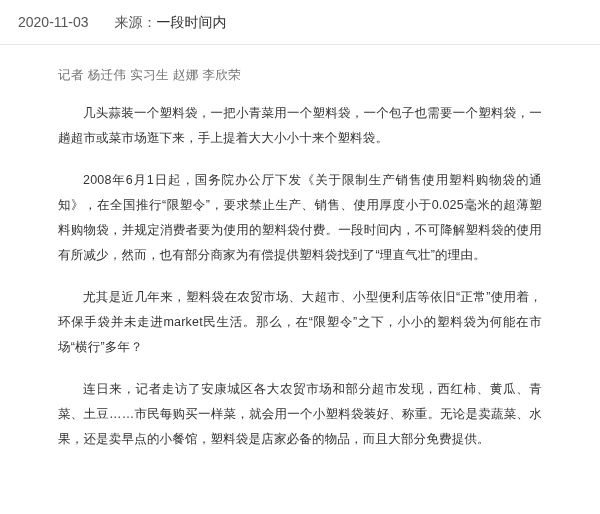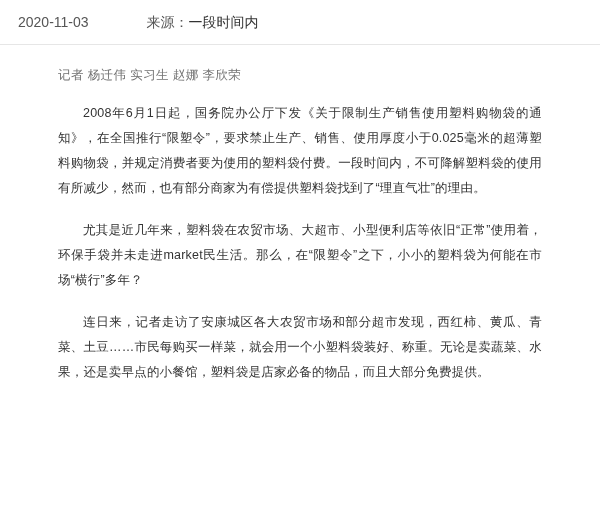--- a/index.html
+++ b/index.html
@@ -35,21 +35,20 @@
     padding: 14px 2px 0 18px;
     font-size: 14px;
     color: #555555;
   }
   .meta-date {
     color: #555555;
     margin-right: 26px;
   }
   .meta-source-label {
     color: #555555;
-    margin-left: 32px;
   }
   .meta-source-value {
     color: #333333;
   }
   .divider {
     margin: 12px 0 0 0;
     height: 1px;
     background: #e6e6e6;
     width: 100%;
   }
@@ -90,20 +89,21 @@
     <span class="meta-date">2020-11-03</span>
     <span class="meta-source-label">来源：</span>
     <span class="meta-source-value">一段时间内</span>
   </div>
 
   <div class="divider"></div>
 
   <div class="article">
     <div class="byline">记者 杨迁伟 实习生 赵娜 李欣荣</div>
 
+    <p class="body-para">几头蒜装一个塑料袋，一把小青菜用一个塑料袋，一个包子也需要一个塑料袋，一趟超市或菜市场逛下来，手上提着大大小小十来个塑料袋。</p>
     <p class="body-para">2008年6月1日起，国务院办公厅下发《关于限制生产销售使用塑料购物袋的通知》，在全国推行“限塑令”，要求禁止生产、销售、使用厚度小于0.025毫米的超薄塑料购物袋，并规定消费者要为使用的塑料袋付费。一段时间内，不可降解塑料袋的使用有所减少，然而，也有部分商家为有偿提供塑料袋找到了“理直气壮”的理由。</p>
     <p class="body-para">尤其是近几年来，塑料袋在农贸市场、大超市、小型便利店等依旧“正常”使用着，环保手袋并未走进market民生活。那么，在“限塑令”之下，小小的塑料袋为何能在市场“横行”多年？</p>
 
 
     <p class="body-para">连日来，记者走访了安康城区各大农贸市场和部分超市发现，西红柿、黄瓜、青菜、土豆……市民每购买一样菜，就会用一个小塑料袋装好、称重。无论是卖蔬菜、水果，还是卖早点的小餐馆，塑料袋是店家必备的物品，而且大部分免费提供。</p>
   </div>
 
 </div>
 
 </body></html>

